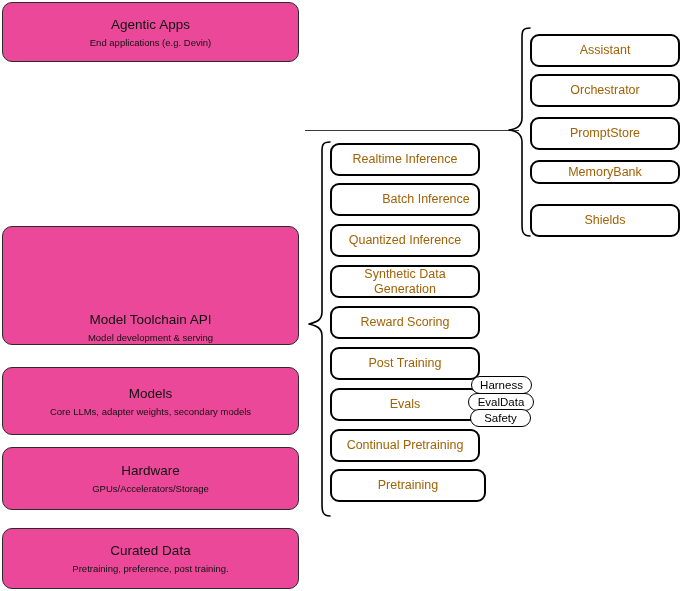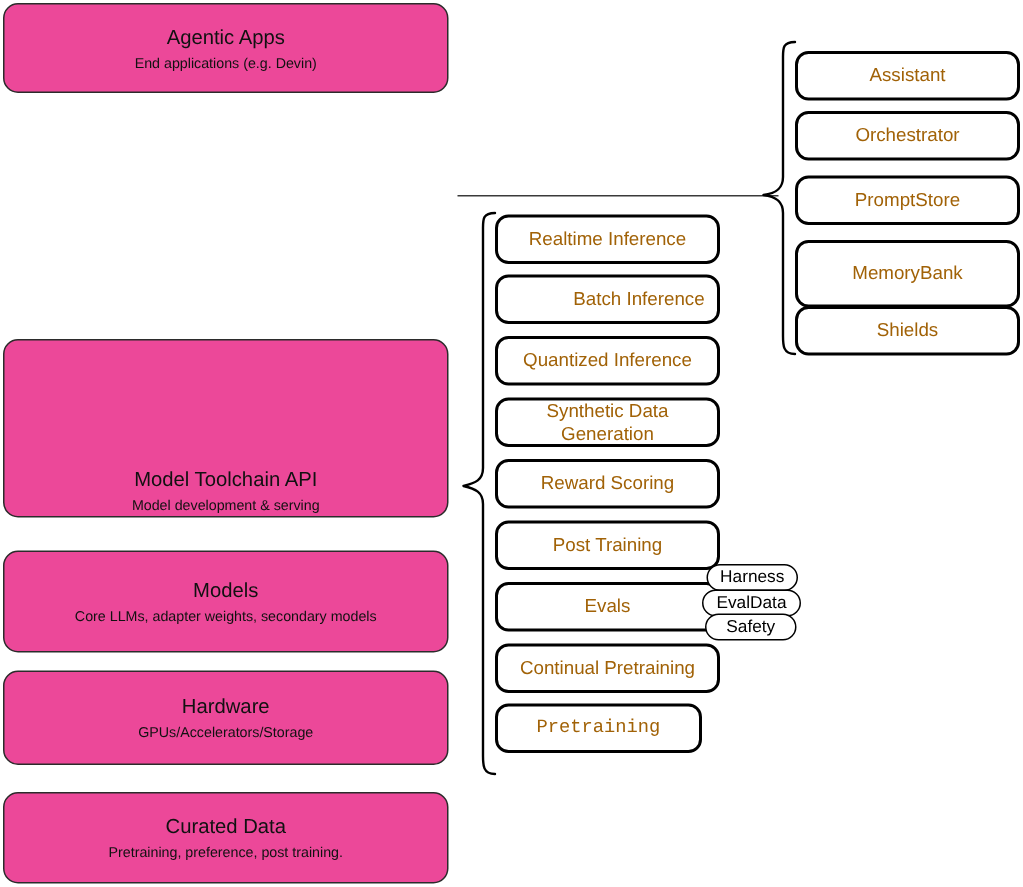--- a/index.html
+++ b/index.html
@@ -164,21 +164,21 @@
   </div>
 
   <div class="item-box" style="left:330px; top:388px; width:150px; height:33px;">
     <span>Evals</span>
   </div>
 
   <div class="item-box" style="left:330px; top:429px; width:150px; height:33px;">
     <span>Continual Pretraining</span>
   </div>
 
-  <div class="item-box" style="left:330px; top:469px; width:138px; height:33px;font-family:Liberation Mono, monospace;">
+  <div class="item-box" style="left:330px; top:469px; width:156px; height:33px;">
     <span>Pretraining</span>
   </div>
 
   <div class="tag-pill" style="left:471px; top:376px; width:61px; height:18px;">
     <span>Harness</span>
   </div>
 
   <div class="tag-pill" style="left:468px; top:393px; width:66px; height:18px;">
     <span>EvalData</span>
   </div>
@@ -192,21 +192,21 @@
   </div>
 
   <div class="item-box" style="left:530px; top:74px; width:150px; height:33px;">
     <span>Orchestrator</span>
   </div>
 
   <div class="item-box" style="left:530px; top:117px; width:150px; height:33px;">
     <span>PromptStore</span>
   </div>
 
-  <div class="item-box" style="left:530px; top:160px; width:150px; height:45px;align-items:center;">
+  <div class="item-box" style="left:530px; top:160px; width:150px; height:24px;align-items:center;">
     <span>MemoryBank</span>
   </div>
 
   <div class="item-box" style="left:530px; top:204px; width:150px; height:33px;">
     <span>Shields</span>
   </div>
 
 </div>
 
 </body></html>

